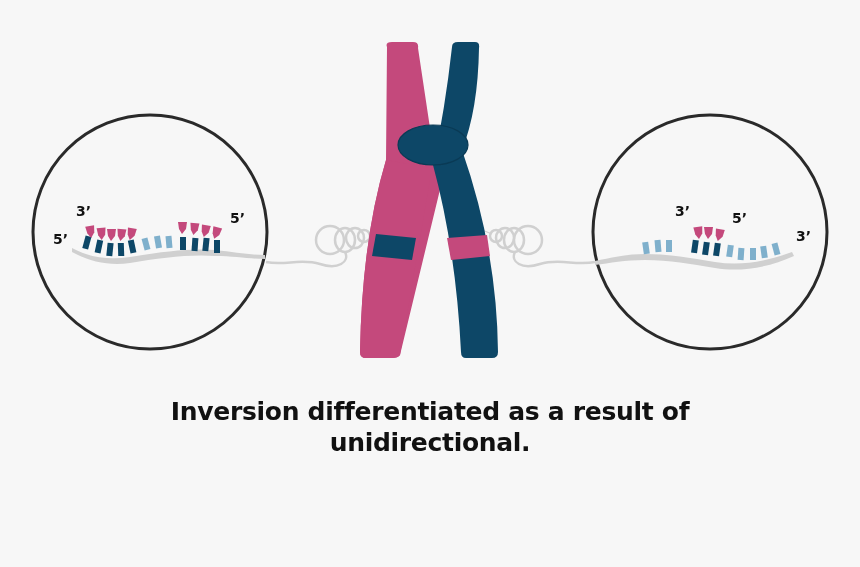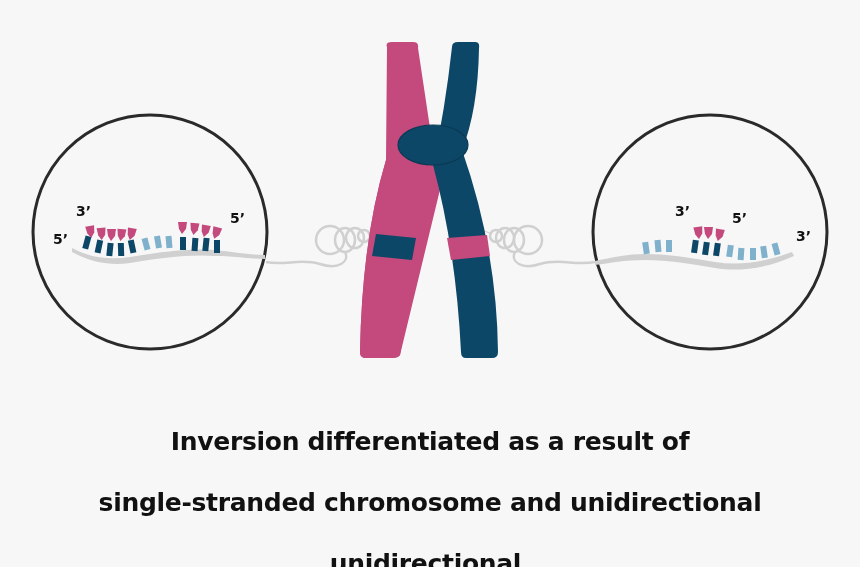--- a/index.html
+++ b/index.html
@@ -9,21 +9,21 @@
     position: relative; overflow: hidden;
     font-family: "DejaVu Sans", sans-serif;
   }
   #diagram { position: absolute; left: 0; top: 0; }
   .caption {
     position: absolute; left: 0; top: 396px; width: 860px;
     text-align: center; font-weight: bold; font-size: 25px; line-height: 31px;
     color: #111; letter-spacing: -0.3px;
     font-family: "DejaVu Sans", sans-serif;
   }
-  .caption span { display: block; margin-top: 30px; }
+  .caption span { display: block; }
   .lbl { font-family: "DejaVu Sans", sans-serif; font-weight: bold; font-size: 14px; fill: #111; }
 </style>
 </head>
 <body>
 
 <svg id="diagram" width="860" height="567" viewBox="0 0 860 567">
 
   <g fill="none" stroke="#d0d0d0" stroke-width="2.5">
     <path d="M266,262 C285,266 300,258 320,264 C338,270 350,262 345,252"></path>
     <ellipse cx="330" cy="240" rx="14" ry="14"></ellipse>
@@ -122,15 +122,14 @@
       <path d="M715,229 L724,229 L723,236 L719,241 L716,236 Z" transform="rotate(10 719 234)"></path>
     </g>
     <text class="lbl" x="675" y="216">3’</text>
     <text class="lbl" x="732" y="223">5’</text>
     <text class="lbl" x="796" y="241">3’</text>
   </g>
 </svg>
 
 <div class="caption">
   <span>Inversion differentiated as a result of</span>
-  <span>single-stranded chromosome and unidirectional</span>
   <span>unidirectional.</span>
 </div>
 
 </body></html>

